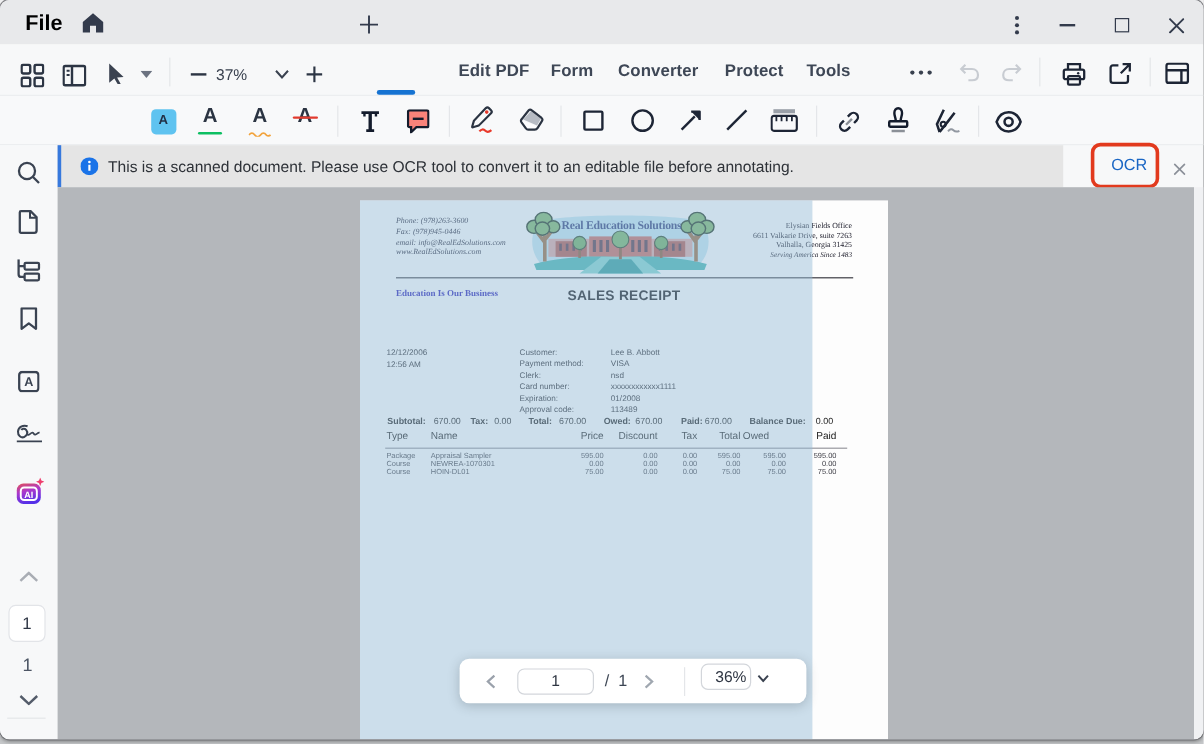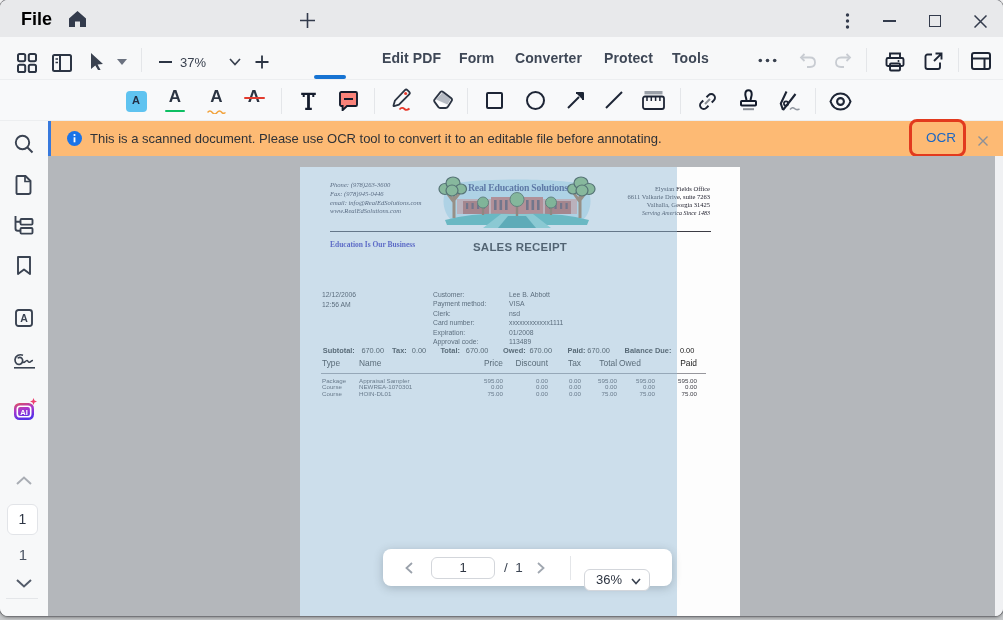--- a/index.html
+++ b/index.html
@@ -21,21 +21,21 @@
           border-bottom:1px solid #eceef0; }
   .menu { position:absolute; top:0; height:42px; line-height:42px; font-size:14px;
           font-weight:600; color:#3e4756; letter-spacing:0.1px; }
   
   #row3 { position:absolute; left:0; top:80px; width:100%; height:41px; background:#f8f9fa;
           border-bottom:1px solid #eceef0; }
   .vsep { position:absolute; width:1px; background:#e4e6e9; }
   
   #sidebar { position:absolute; left:0; top:121px; width:48px; height:495px; background:#f7f8f9; }
   
-  #notif { position:absolute; left:48px; top:121px; width:955px; height:35px; background:#fdba74;
+  #notif { position:absolute; left:48px; top:121px; width:838px; height:35px; background:#e5e5e5;
            border-left:3px solid #3779dd; }
   #notif .txt { position:absolute; left:39px; top:9.5px; font-size:13px; color:#2e3238; }
   
   #canvas { position:absolute; left:48px; top:156px; width:947px; height:460px;
             background:#b4b7bb; overflow:hidden; }
   #scrollstrip { position:absolute; left:995px; top:156px; width:8px; height:460px; background:#f0f1f3; }
   #page { position:absolute; left:252px; top:11px; width:440px; height:500px; background:#fdfdfd;
           font-family:"Liberation Sans", sans-serif; }
   #overlay { position:absolute; left:0; top:0; width:377px; height:500px;
              background:rgba(148,186,214,0.47); }
@@ -414,20 +414,20 @@
   <div id="bottombar">
     <svg class="abs" style="left:22px;top:13px;" width="8" height="12" viewBox="0 0 8 12">
       <path d="M7 1 L1.5 6 L7 11" stroke="#9aa1ab" stroke-width="1.8" fill="none"></path>
     </svg>
     <div class="navbox" style="left:48px;top:8px;width:64px;height:22px;text-align:center;line-height:20px;font-size:13px;color:#2e3542;">1</div>
     <div class="abs" style="left:121px;top:11px;font-size:13.5px;color:#3c4553;">/&nbsp; 1</div>
     <svg class="abs" style="left:154px;top:13px;" width="8" height="12" viewBox="0 0 8 12">
       <path d="M1 1 L6.5 6 L1 11" stroke="#a0a7b0" stroke-width="1.8" fill="none"></path>
     </svg>
     <div class="vsep" style="left:187px;top:7px;height:24px;"></div>
-    <div class="navbox" style="left:201px;top:20px;width:66px;height:22px;padding-left:20px;">
+    <div class="navbox" style="left:201px;top:4px;width:42px;height:22px;padding-left:20px;">
       <div class="abs" style="left:11px;top:2px;font-size:13px;color:#2e3542;">36%</div>
       <svg class="abs" style="left:46px;top:8px;" width="10" height="7" viewBox="0 0 10 7">
         <path d="M1 1 L5 5.5 L9 1" stroke="#3a4250" stroke-width="1.6" fill="none"></path>
       </svg>
     </div>
   </div>
 </div>
 
 </body></html>

